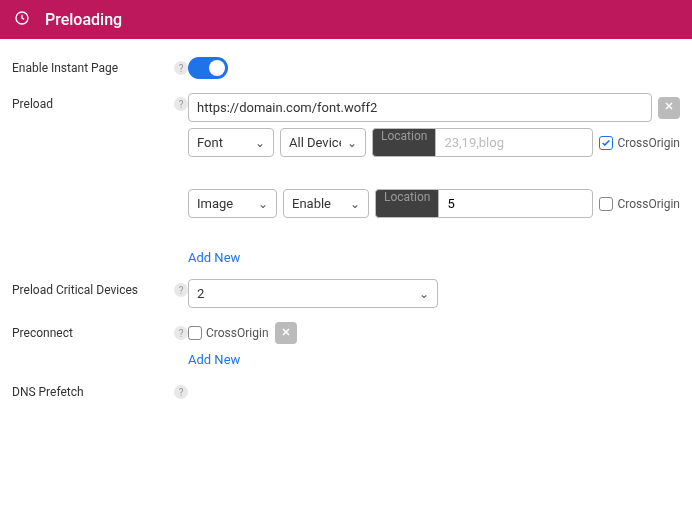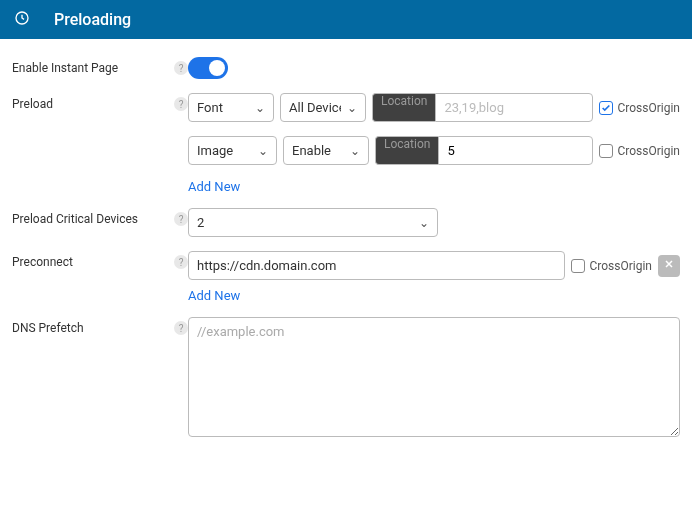--- a/index.html
+++ b/index.html
@@ -1,31 +1,31 @@
 <!DOCTYPE html>
 <html><head>
 <meta charset="utf-8">
 <style>
 *{box-sizing:border-box;margin:0;padding:0;font-family:-apple-system,BlinkMacSystemFont,"Segoe UI",Roboto,sans-serif}
 body{background:#fff;width:692px;font-size:13px;color:#333}
-.header{background:#0369a1;color:#fff;padding:10px 14px;display:flex;align-items:flex-end;gap:24px}
+.header{background:#be185d;color:#fff;padding:10px 14px;display:flex;align-items:flex-end;gap:15px}
 .header svg{width:16px;height:16px}
 .header-title{font-size:16px;font-weight:500}
 .content{padding:18px 12px 12px 12px}
 .row{display:flex;align-items:flex-start;margin-bottom:14px}
 .lbl{width:176px;font-size:12px;color:#333;padding-top:4px;display:flex;align-items:center;justify-content:space-between;}
 .help{width:14px;height:14px;border-radius:50%;background:#e8e8e8;color:#999;font-size:10px;display:inline-flex;align-items:center;justify-content:center;cursor:help}
 .ctrl{flex:1;min-width:0}
 .toggle{width:40px;height:22px;background:#1e73e8;border-radius:11px;position:relative;cursor:pointer}
 .toggle::after{content:"";position:absolute;width:16px;height:16px;background:#fff;border-radius:50%;top:3px;right:3px}
 .input,.select-like{border:1px solid #bbb;border-radius:4px;padding:6px 8px;font-size:13px;color:#333;background:#fff}
 .input{width:100%}
 .input::placeholder{color:#aaa}
 .preload-url-row{display:flex;gap:6px;align-items:center;margin-bottom:6px}
-.preload-opts{display:flex;gap:6px;align-items:center;margin-bottom:14px}
+.preload-opts{display:flex;gap:6px;align-items:center;margin-bottom:32px}
 .select-like{display:flex;align-items:center;gap:6px;cursor:pointer;white-space:nowrap}
 .chev{font-size:12px;color:#555}
 .loc-group{display:flex;flex:1;min-width:0}
 .loc-lbl{border:1px solid #bbb;border-right:none;border-radius:4px 0 0 4px;background:#404040;color:#999;padding:0 8px;font-size:12px}
 .loc-input{border:1px solid #bbb;border-radius:0 4px 4px 0;padding:6px 8px;flex:1;font-size:13px;min-width:0}
 .loc-input::placeholder{color:#bbb}
 .cb-wrap{display:flex;gap:4px;font-size:12px;color:#555;white-space:nowrap}
 .cb{width:14px;height:14px;border:1px solid #888;border-radius:3px;display:inline-flex;align-items:center;justify-content:center;background:#fff}
 .cb.checked{border-color:#1e73e8}
 .cb.checked svg{display:block}
@@ -63,20 +63,28 @@
   </div>
 
   <div class="row">
     <div class="lbl">
       <span>Preload</span>
       <span class="help">?</span>
     </div>
     <div class="ctrl">
 
       
+      <div class="preload-url-row">
+        <input class="input" value="https://domain.com/font.woff2" style="">
+        <div class="del-btn">
+          <span><svg viewBox="0 0 24 24" stroke="#fff" stroke-width="3">
+                <path d="M6 6l12 12M18 6L6 18"></path>
+              </svg></span>
+        </div>
+      </div>
       <div class="preload-opts">
         <div class="select-like" style="width:86px;justify-content:space-between">
           <span>Font</span>
           <span class="chev">⌄</span>
         </div>
         <div class="select-like" style="width:86px;justify-content:space-between">
           <span style="overflow:hidden">All Devices</span>
           <span class="chev">⌄</span>
         </div>
         <div class="loc-group">
@@ -130,38 +138,34 @@
     </div>
   </div>
 
   <div class="row">
     <div class="lbl">
       <span>Preconnect</span>
       <span class="help">?</span>
     </div>
     <div class="ctrl">
       <div class="preconnect-row">
-        <input class="input" style="flex: 1 1 0%;" value="https://cdn.domain.com">
         <label class="cb-wrap">
           <span class="cb"></span>
           <span>CrossOrigin</span>
         </label>
         <div class="del-btn">
           <span><svg viewBox="0 0 24 24" stroke="#fff" stroke-width="3">
                 <path d="M6 6l12 12M18 6L6 18"></path>
               </svg></span>
         </div>
       </div>
       <a class="add-link">Add New</a>
     </div>
   </div>
 
   <div class="row">
     <div class="lbl">
       <span>DNS Prefetch</span>
       <span class="help">?</span>
     </div>
-    <div class="ctrl">
-      <textarea class="input" placeholder="//example.com" style=""></textarea>
-    </div>
   </div>
 
 </div>
 
 </body></html>

